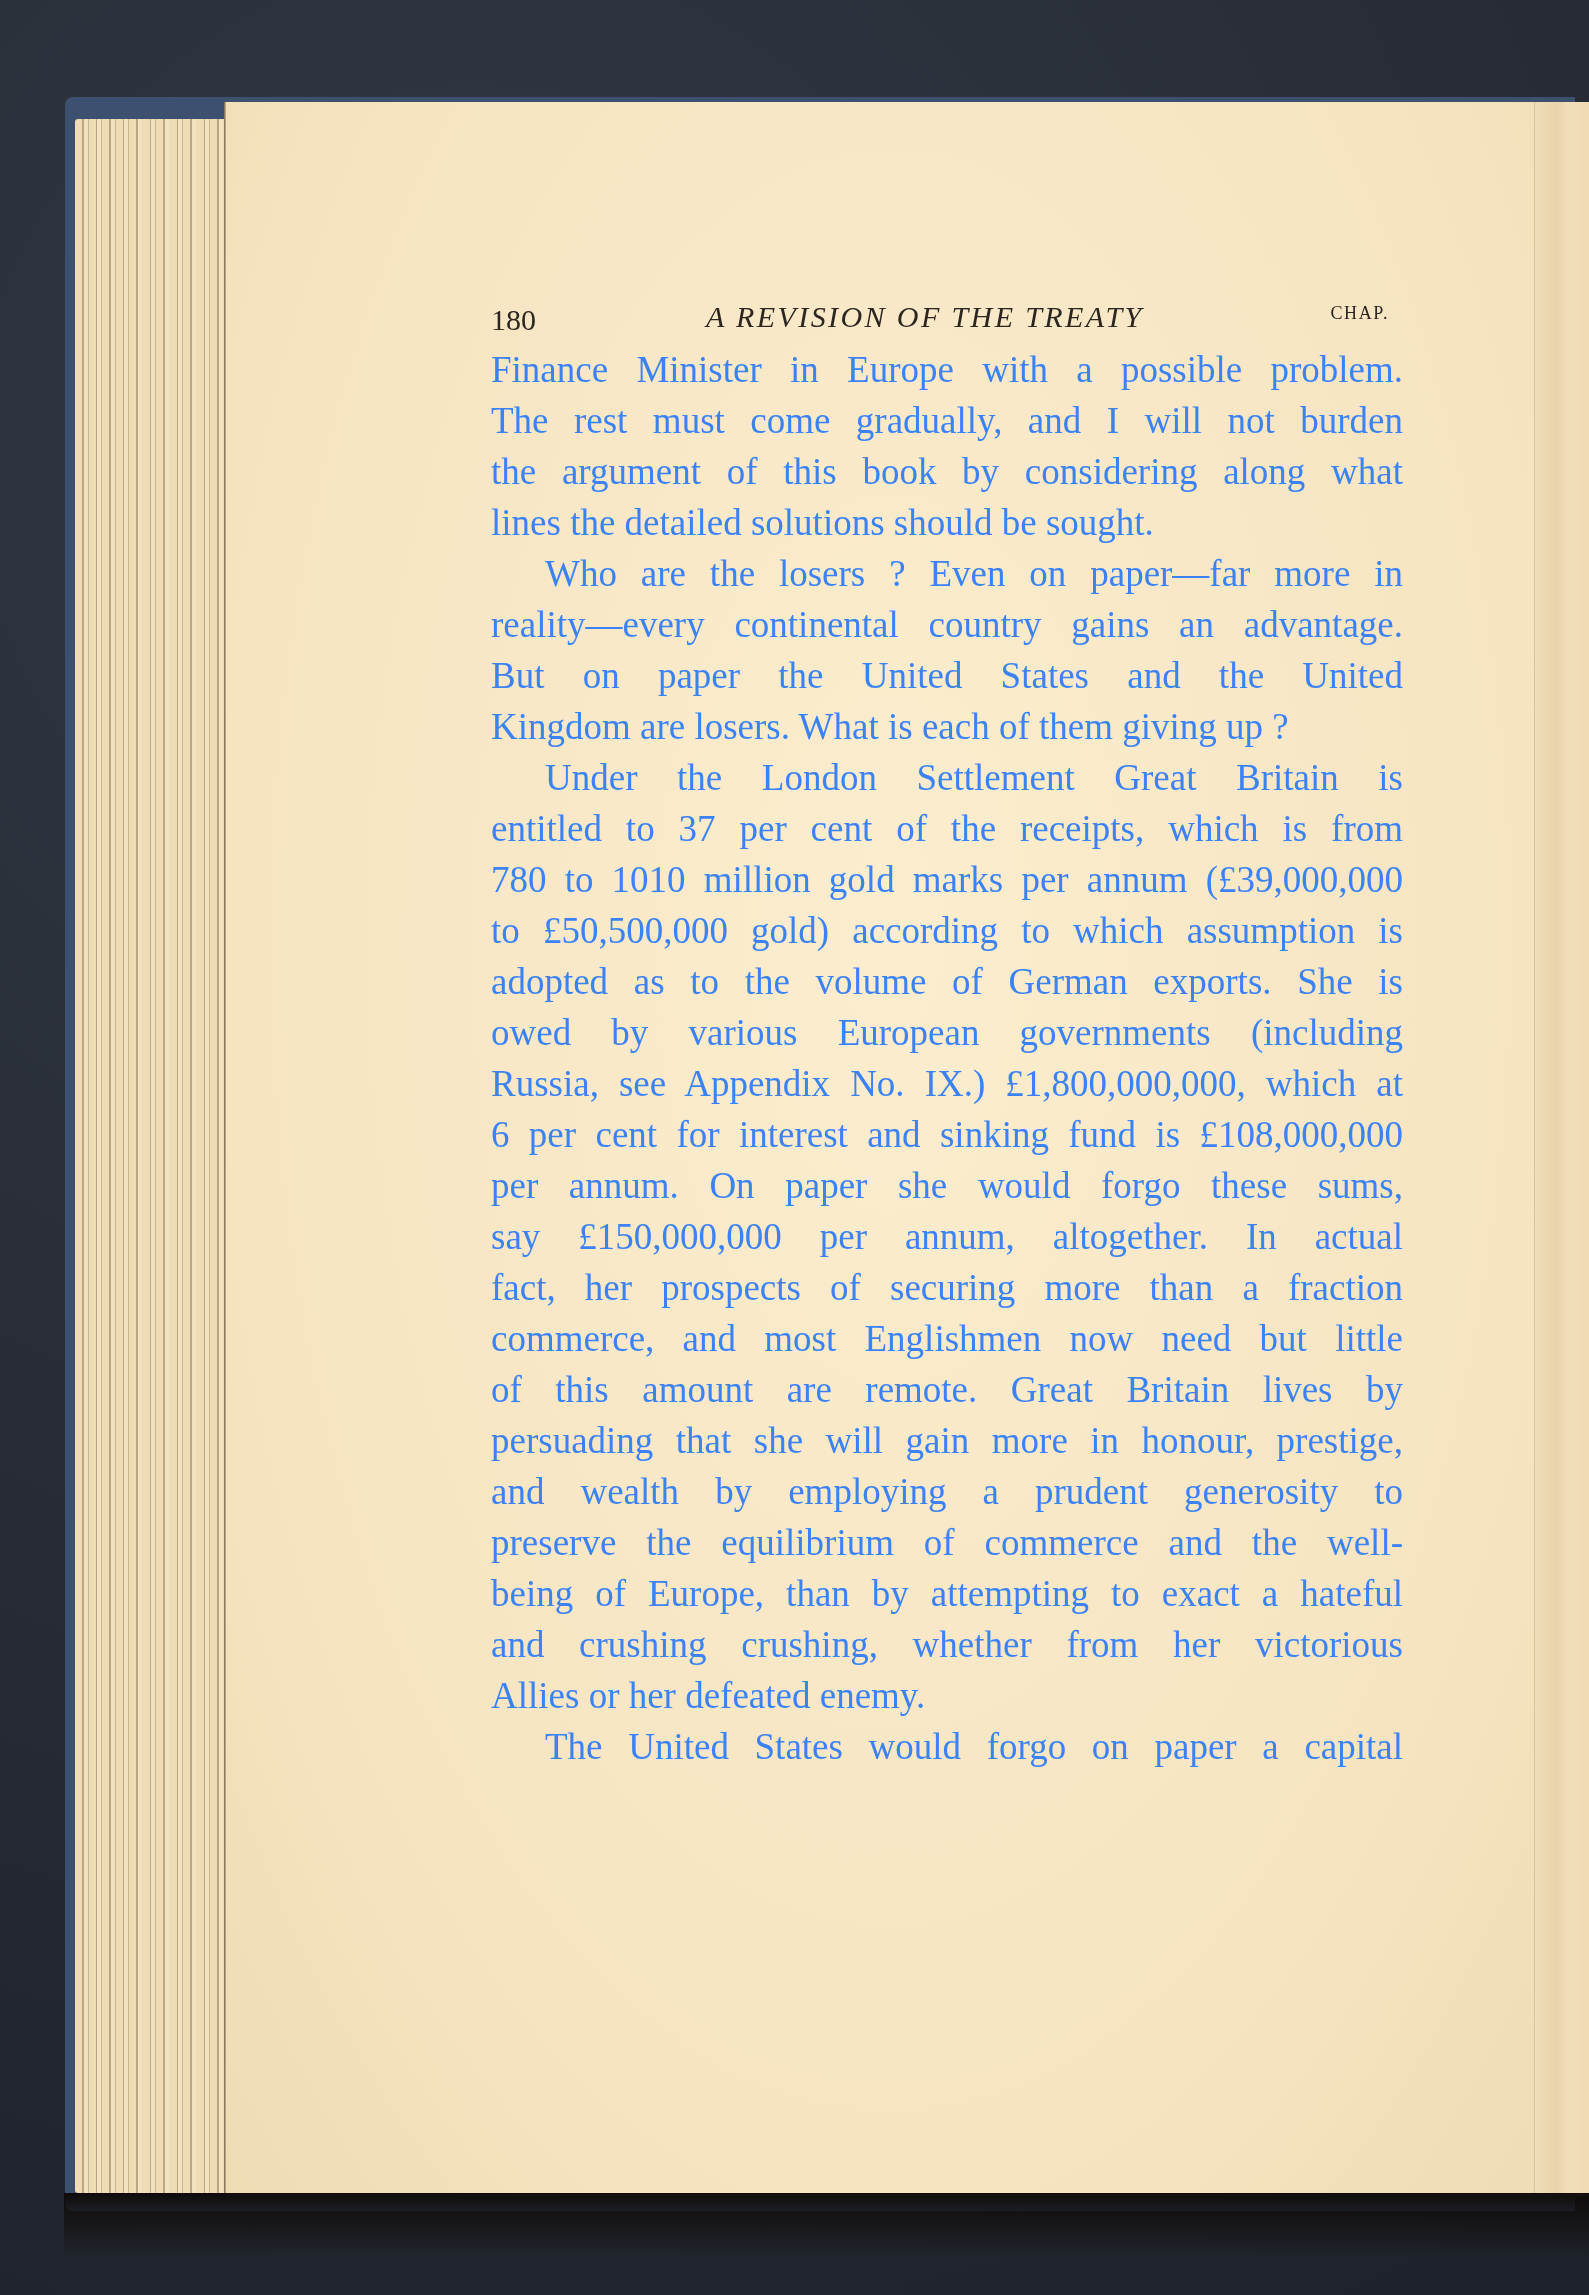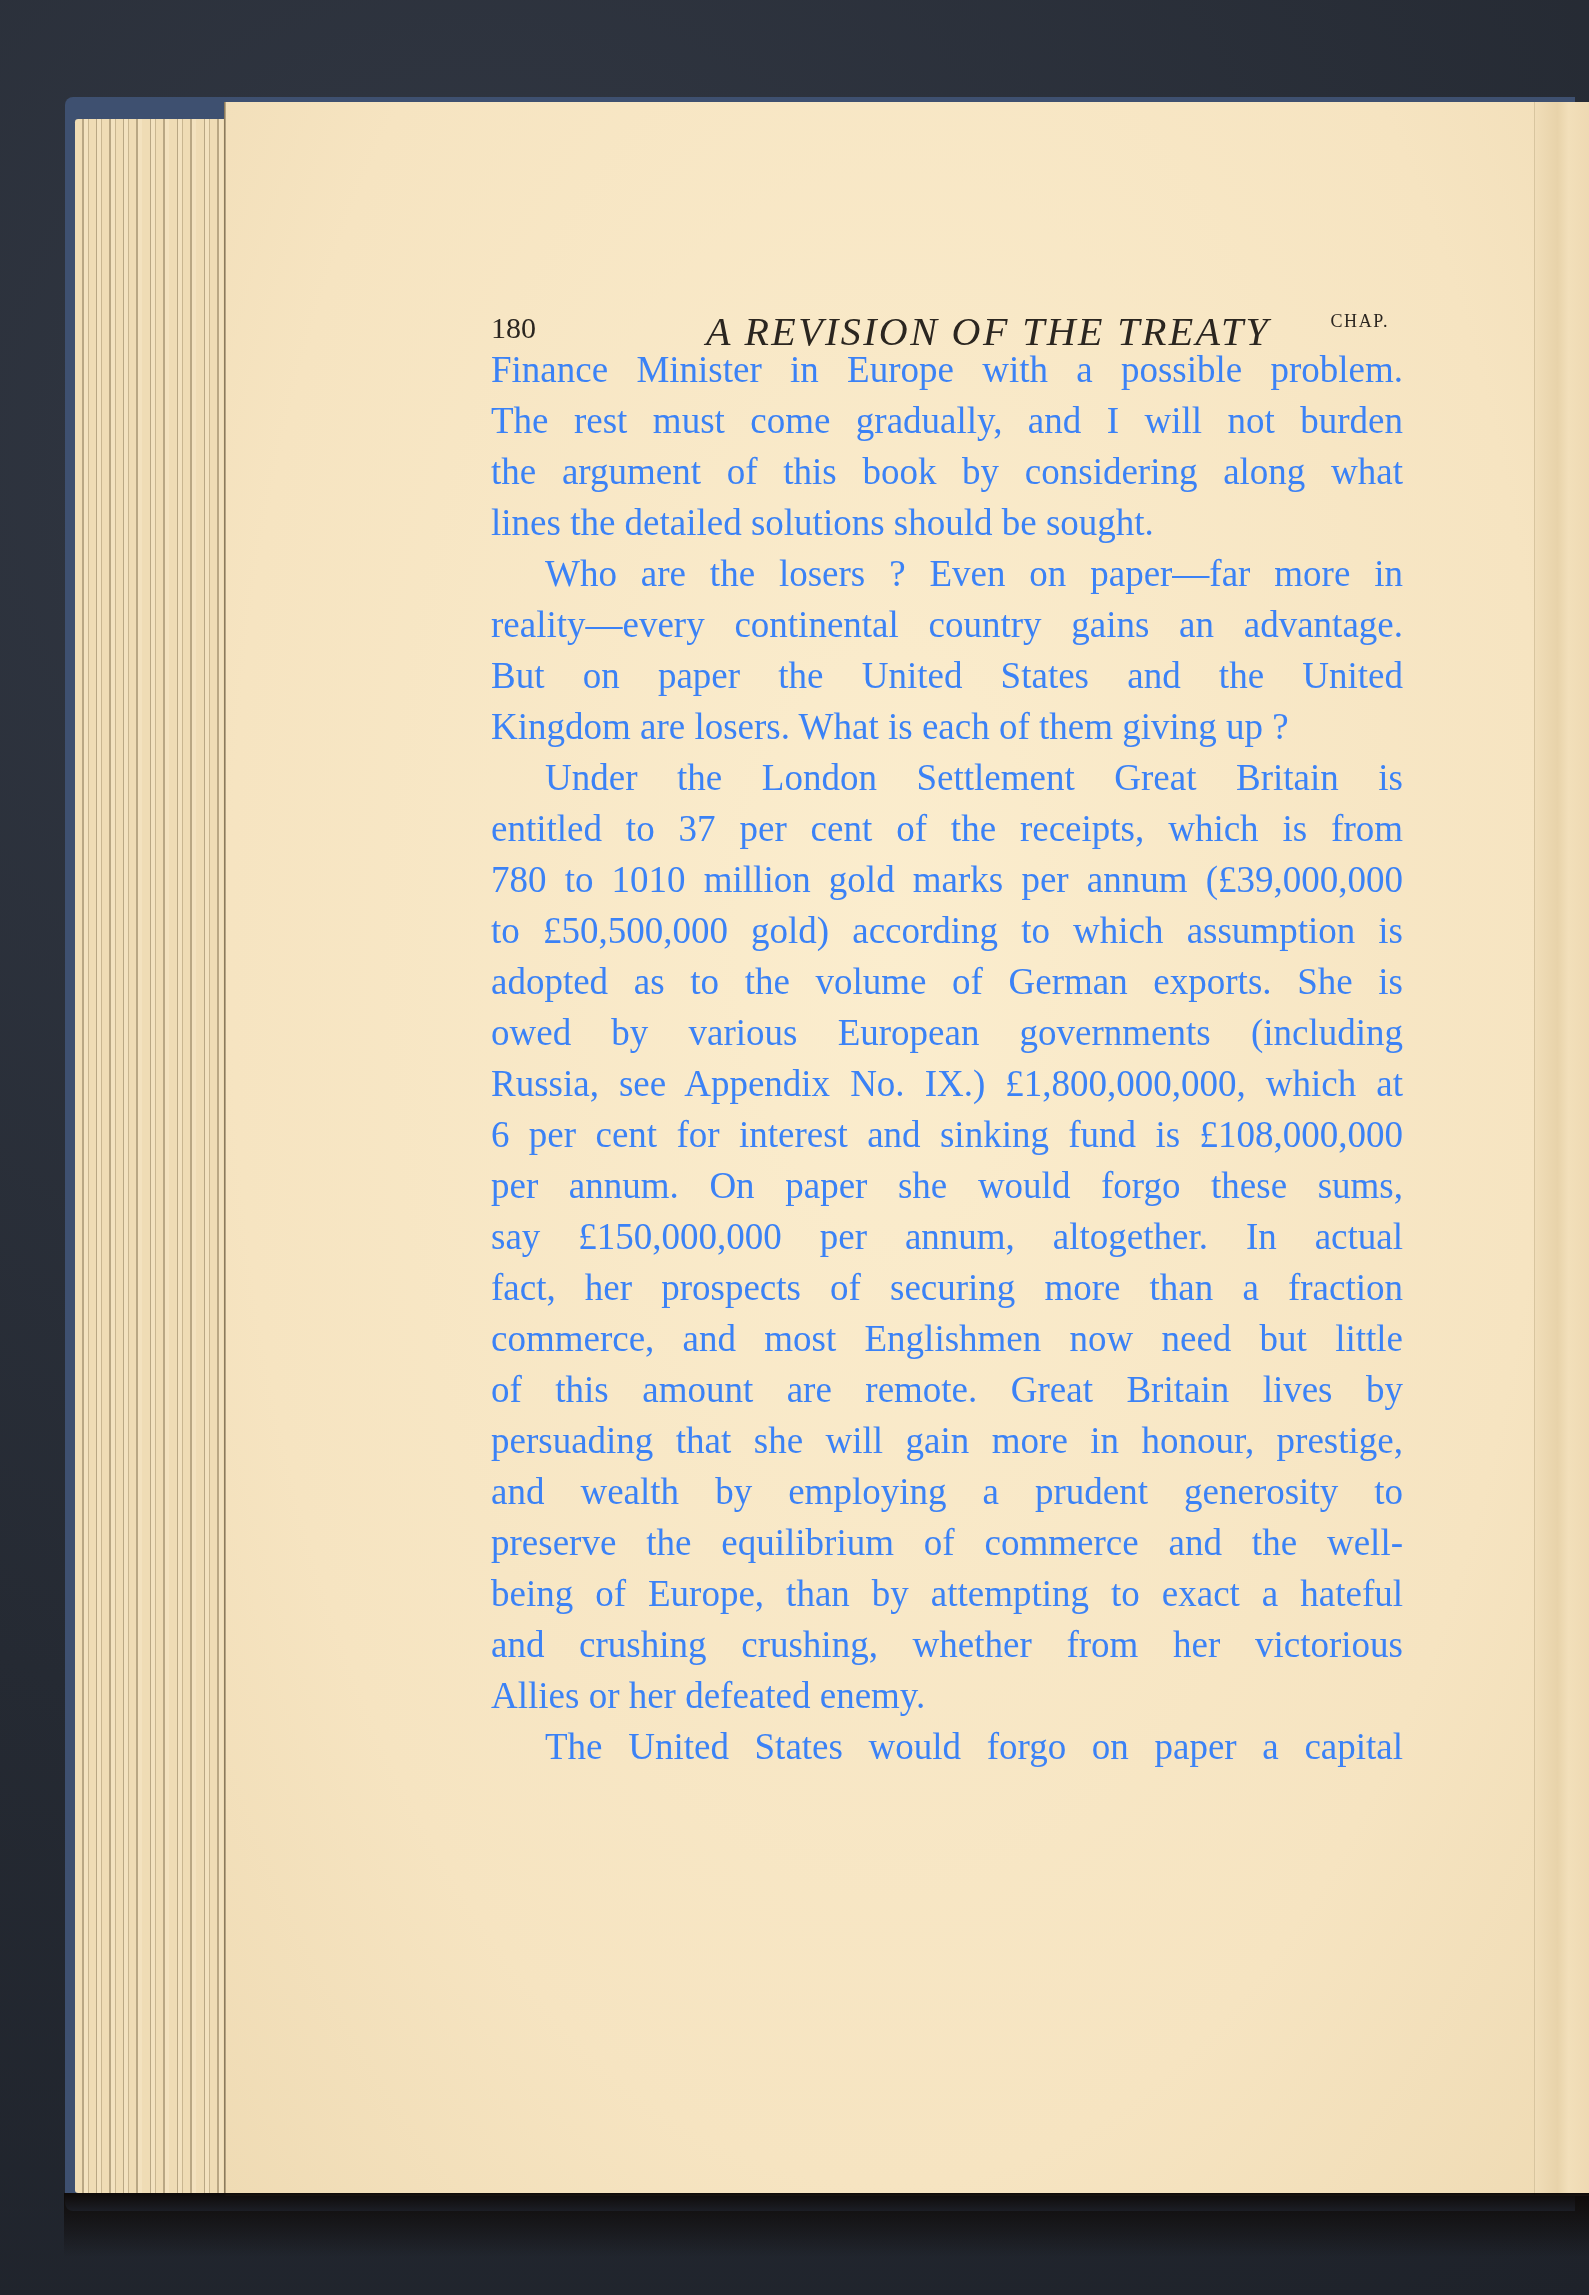--- a/index.html
+++ b/index.html
@@ -30,24 +30,23 @@
     box-shadow: inset 1.6px 0 0 #8b7a5c;
   }
   .gutter {
     position:absolute; left:1534px; top:102px; width:56px; height:2094px;
     background:linear-gradient(90deg, #f0ddb8, #e8d3aa 40%, #f2dfba 60%, #eed9b2);
     border-left:0.8px solid #d8c59f;
   }
   .running-head {
     position:absolute; left:491px; top:300px; width:898px; height:40px;
     color:#2b2620;
-    margin-top:8px;
   }
   .folio { position:absolute; left:0; top:3.2px; font-size:30px; }
-  .title { position:absolute; left:215px; top:0; font-size:40px; font-style:italic; letter-spacing:2.4px; }
+  .title { position:absolute; left:215px; top:0; font-size:30px; font-style:italic; letter-spacing:2.4px; }
   .chap { position:absolute; right:0; top:3.2px; font-size:18px; letter-spacing:1.6px; }
   .text-block {
     position:absolute; left:491px; top:344px; width:912px;
     color:#3b82f6; font-size:37px; line-height:51px;
   }
   .line { display:block; white-space:nowrap; text-align:justify; text-align-last:justify; height:51px; }
   .line.last { text-align-last:left; }
   .line.indent { padding-left:54px; }
 </style>
 </head>

